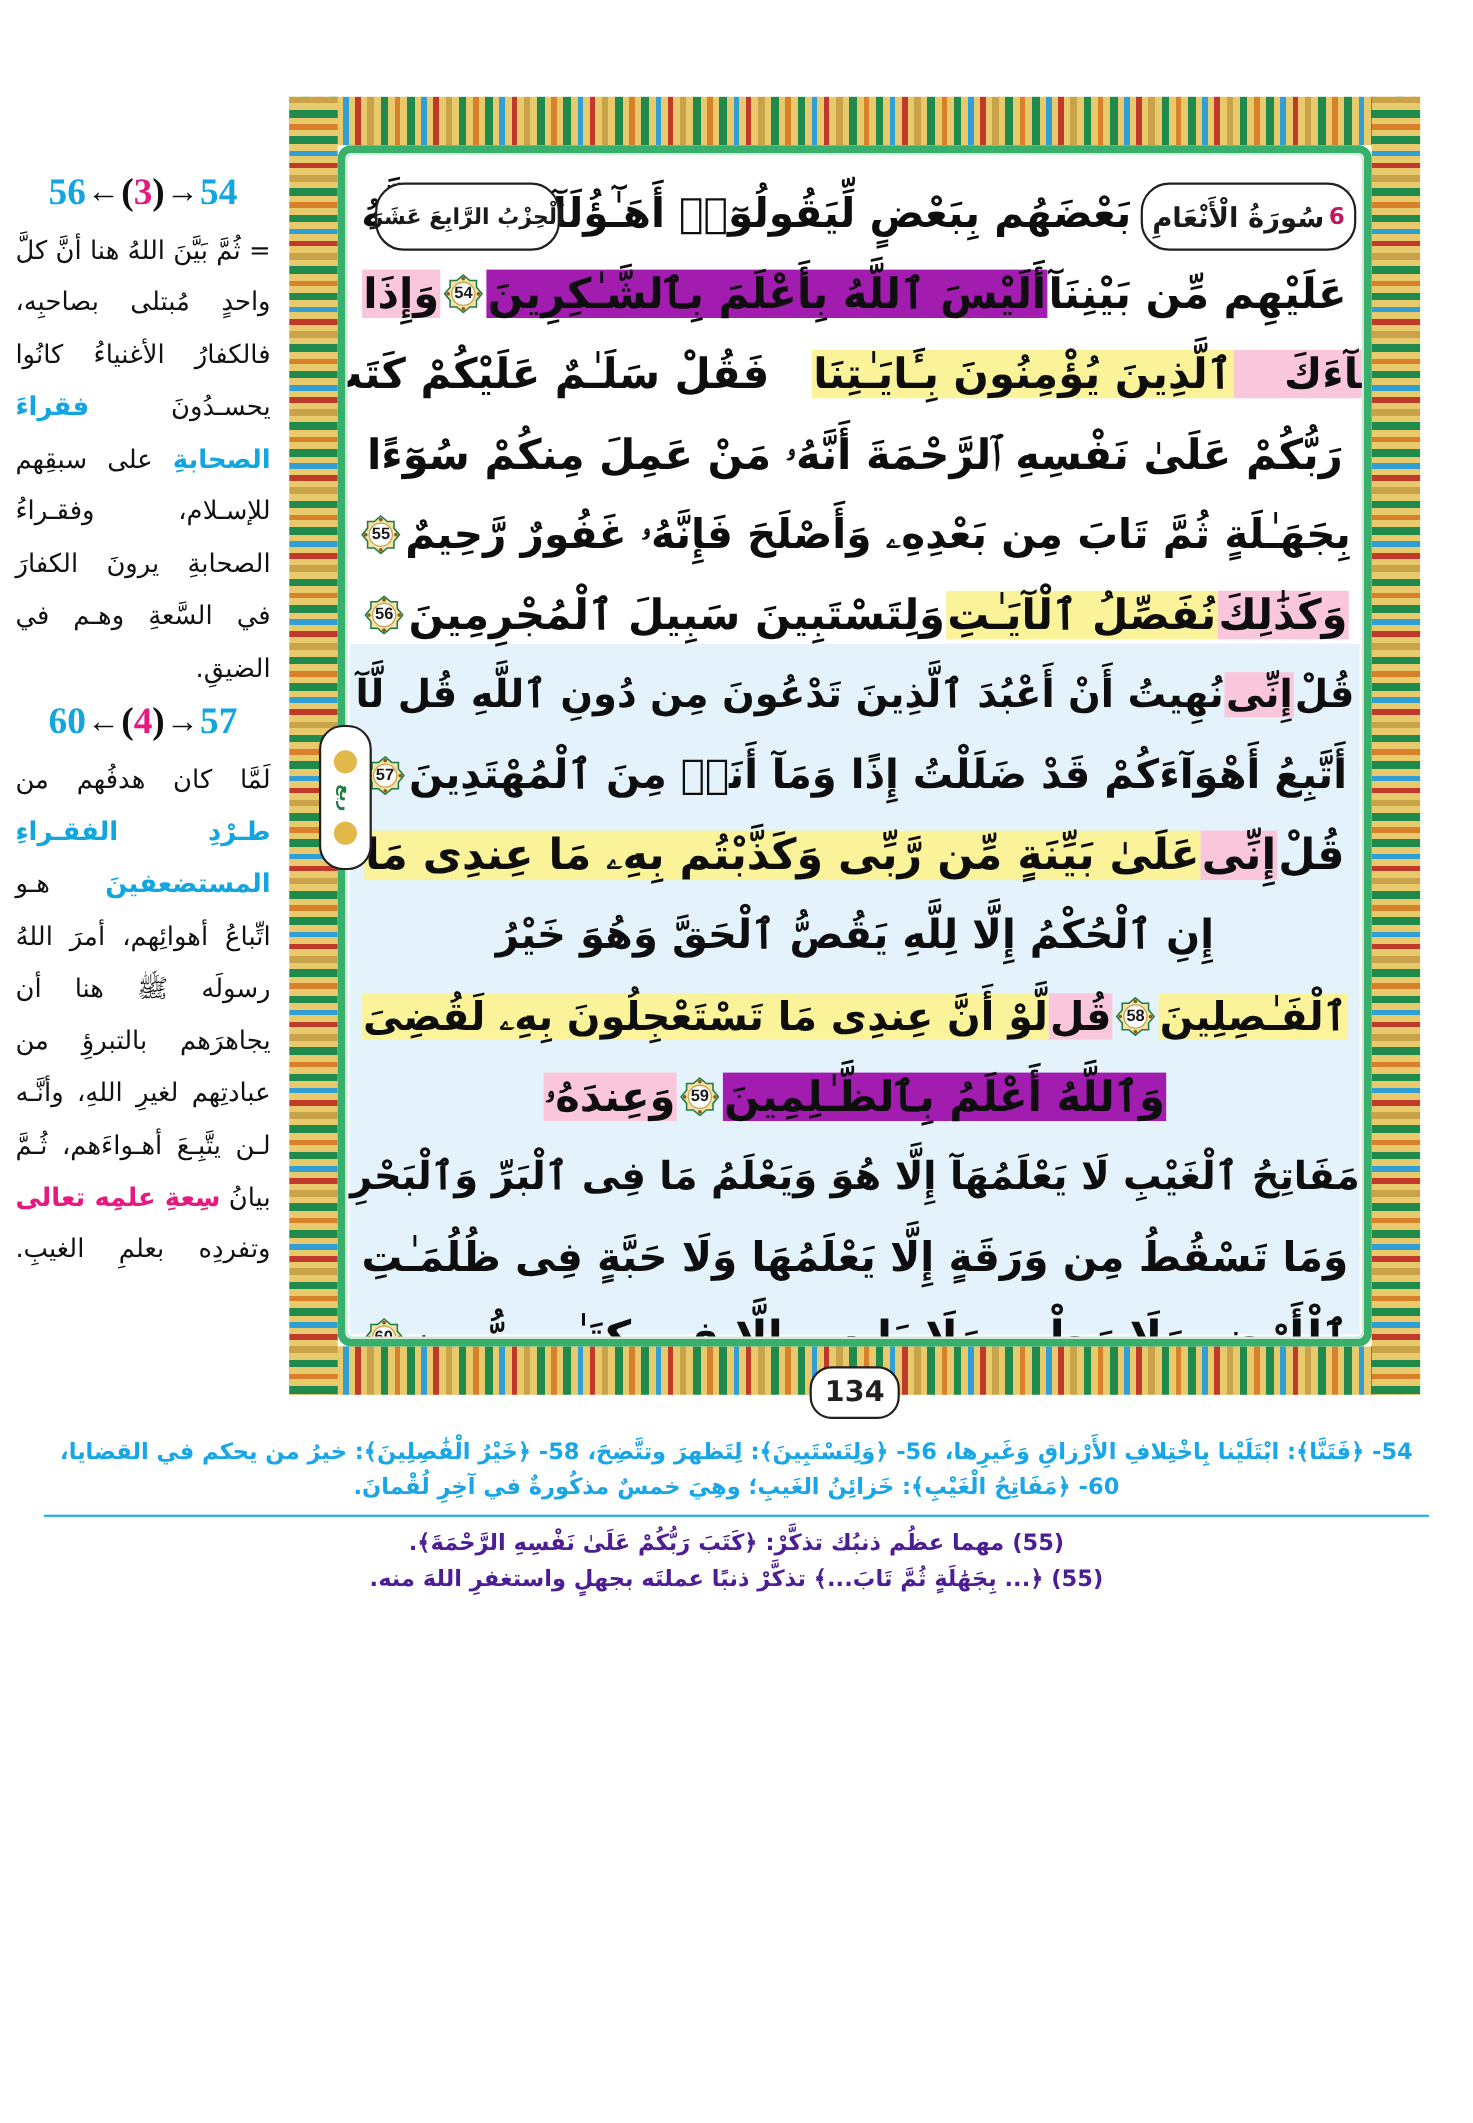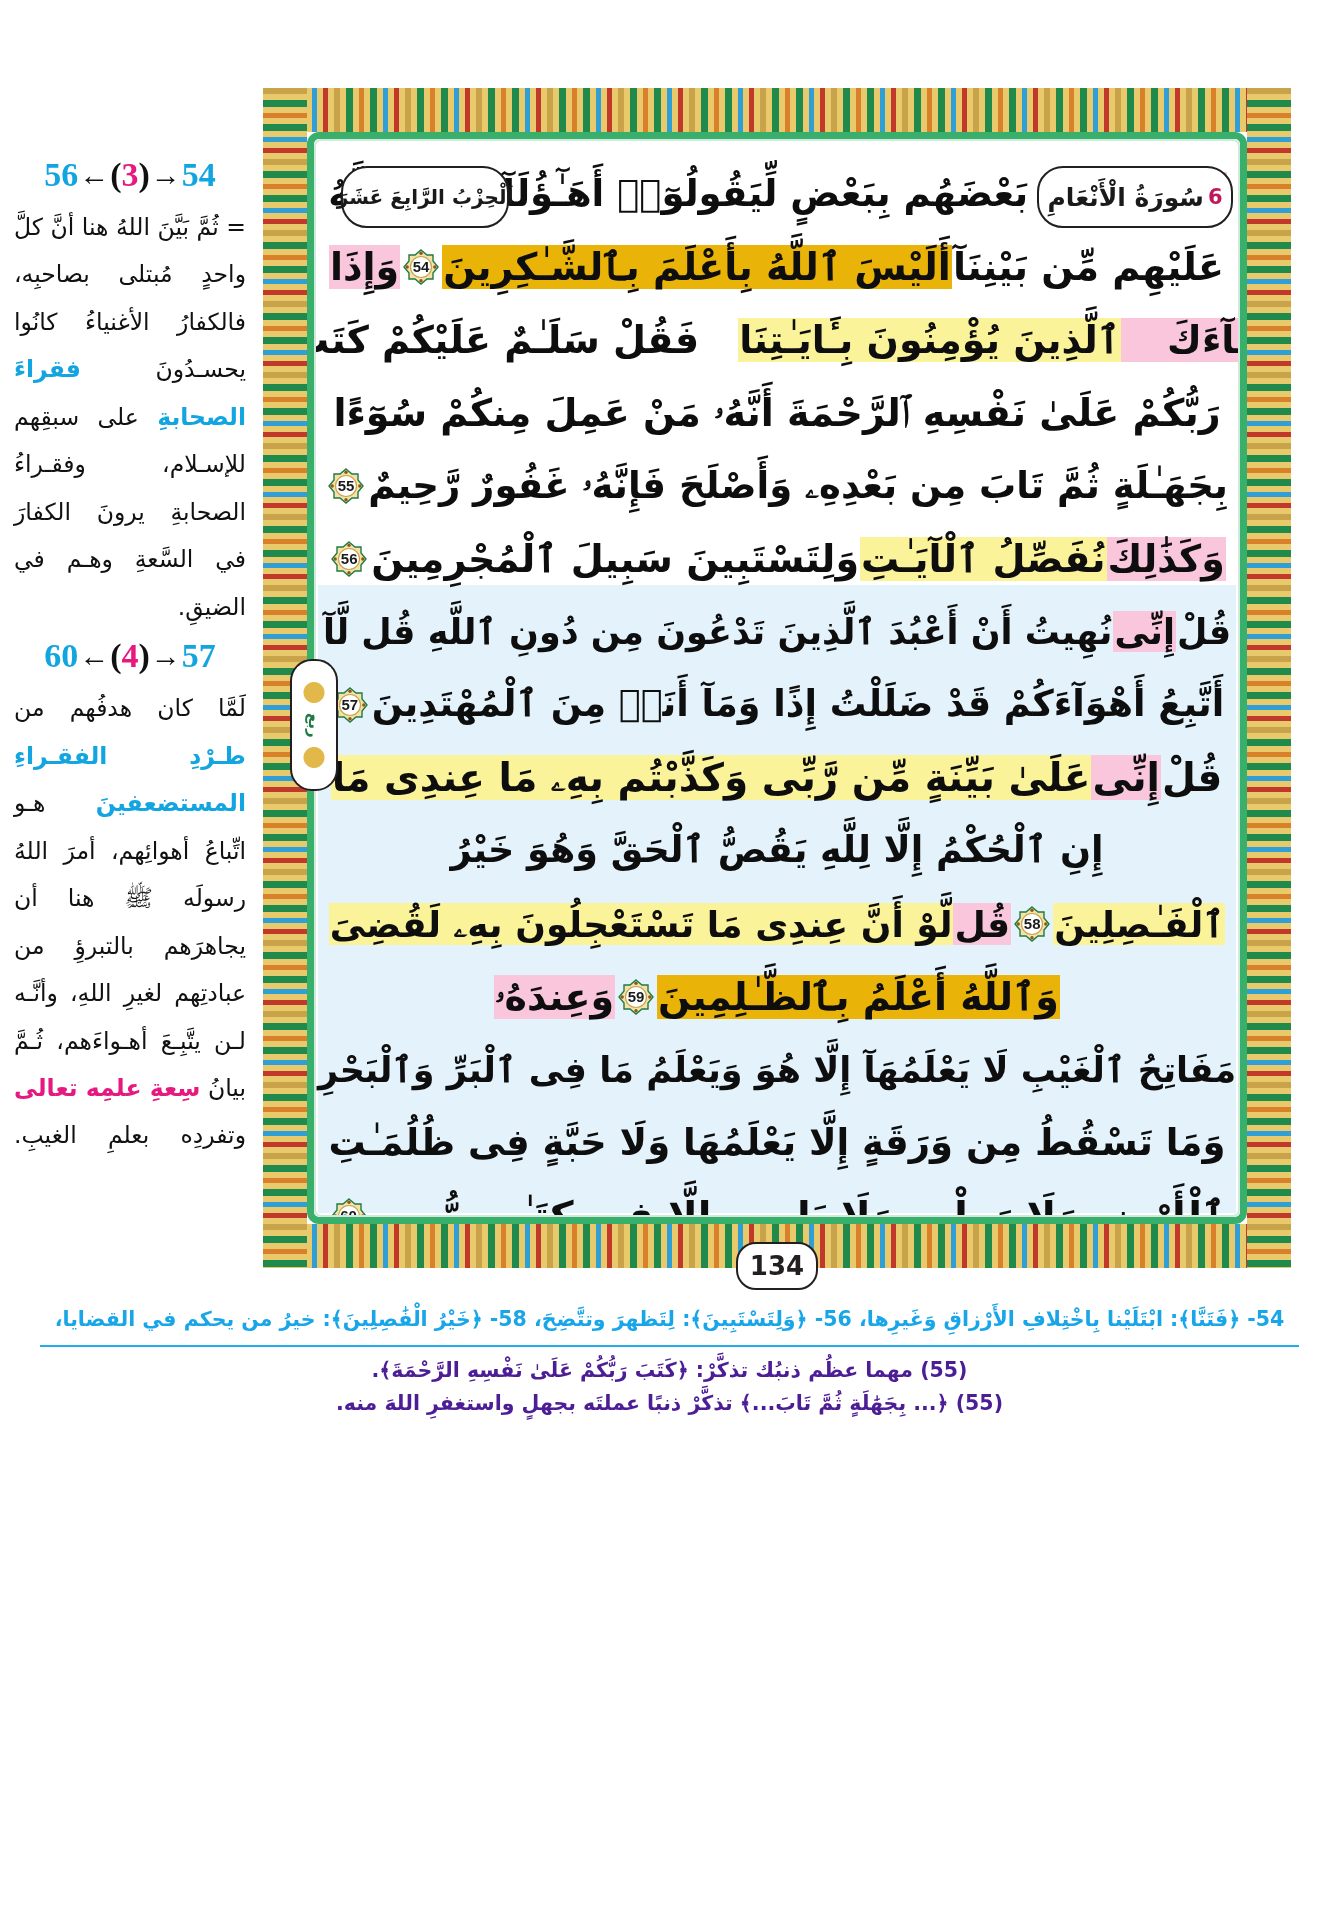--- a/index.html
+++ b/index.html
@@ -122,21 +122,21 @@
     justify-content:center;white-space:nowrap;
     font-family:"DejaVu Serif","DejaVu Sans",serif;
     height:73px;
   }
   .qline .seg{
     font-size:35px;line-height:1.0;color:#0e0e0e;font-weight:600;
     letter-spacing:-0.5px;padding:3px 1px;
   }
   .hl-pink   {background:#f9c6dc;}
   .hl-yellow {background:#fbf39a;}
-  .hl-gray   {background:#eab308;}
+  .hl-gray   {background:#a21caf;}
 
   
   .rosette{
     display:inline-flex;align-items:center;justify-content:center;
     width:36px;height:36px;margin:0 3px;flex:0 0 auto;position:relative;
   }
   .rosette svg{position:absolute;inset:0;}
   .rosette b{
     position:relative;font-size:15px;font-weight:700;color:#1a1a1a;
     font-family:"Liberation Sans",sans-serif;
@@ -388,20 +388,21 @@
     </div>
 
     <div id="page-num">
       <span>134</span>
     </div>
   </div>
 
   <div id="footnotes">
     <div class="fn-cyan-wrap">
         <div class="fn-cyan" style="white-space: nowrap;">54- ﴿فَتَنَّا﴾: ابْتَلَيْنا بِاخْتِلافِ الأَرْزاقِ وَغَيرِها، 56- ﴿وَلِتَسْتَبِينَ﴾: لِتَظهرَ وتتَّضِحَ، 58- ﴿خَيْرُ الْفَٰصِلِينَ﴾: خيرُ من يحكم في القضايا،</div>
+        <div class="fn-cyan" style="white-space: nowrap;">60- ﴿مَفَاتِحُ الْغَيْبِ﴾: خَزائِنُ الغَيبِ؛ وهِيَ خمسٌ مذكُورةٌ في آخِرِ لُقْمانَ.</div>
       </div>
     <div class="fn-rule"></div>
     <div id="fn-pink-group">
         <div class="fn-pink" style="white-space: nowrap;">(55) مهما عظُم ذنبُك تذكَّرْ: ﴿كَتَبَ رَبُّكُمْ عَلَىٰ نَفْسِهِ الرَّحْمَةَ﴾.</div>
         <div class="fn-pink" style="white-space: nowrap;">(55) ﴿... بِجَهَٰلَةٍ ثُمَّ تَابَ...﴾ تذكَّرْ ذنبًا عملتَه بجهلٍ واستغفرِ اللهَ منه.</div>
       </div>
   </div>
 
 </div>
 

